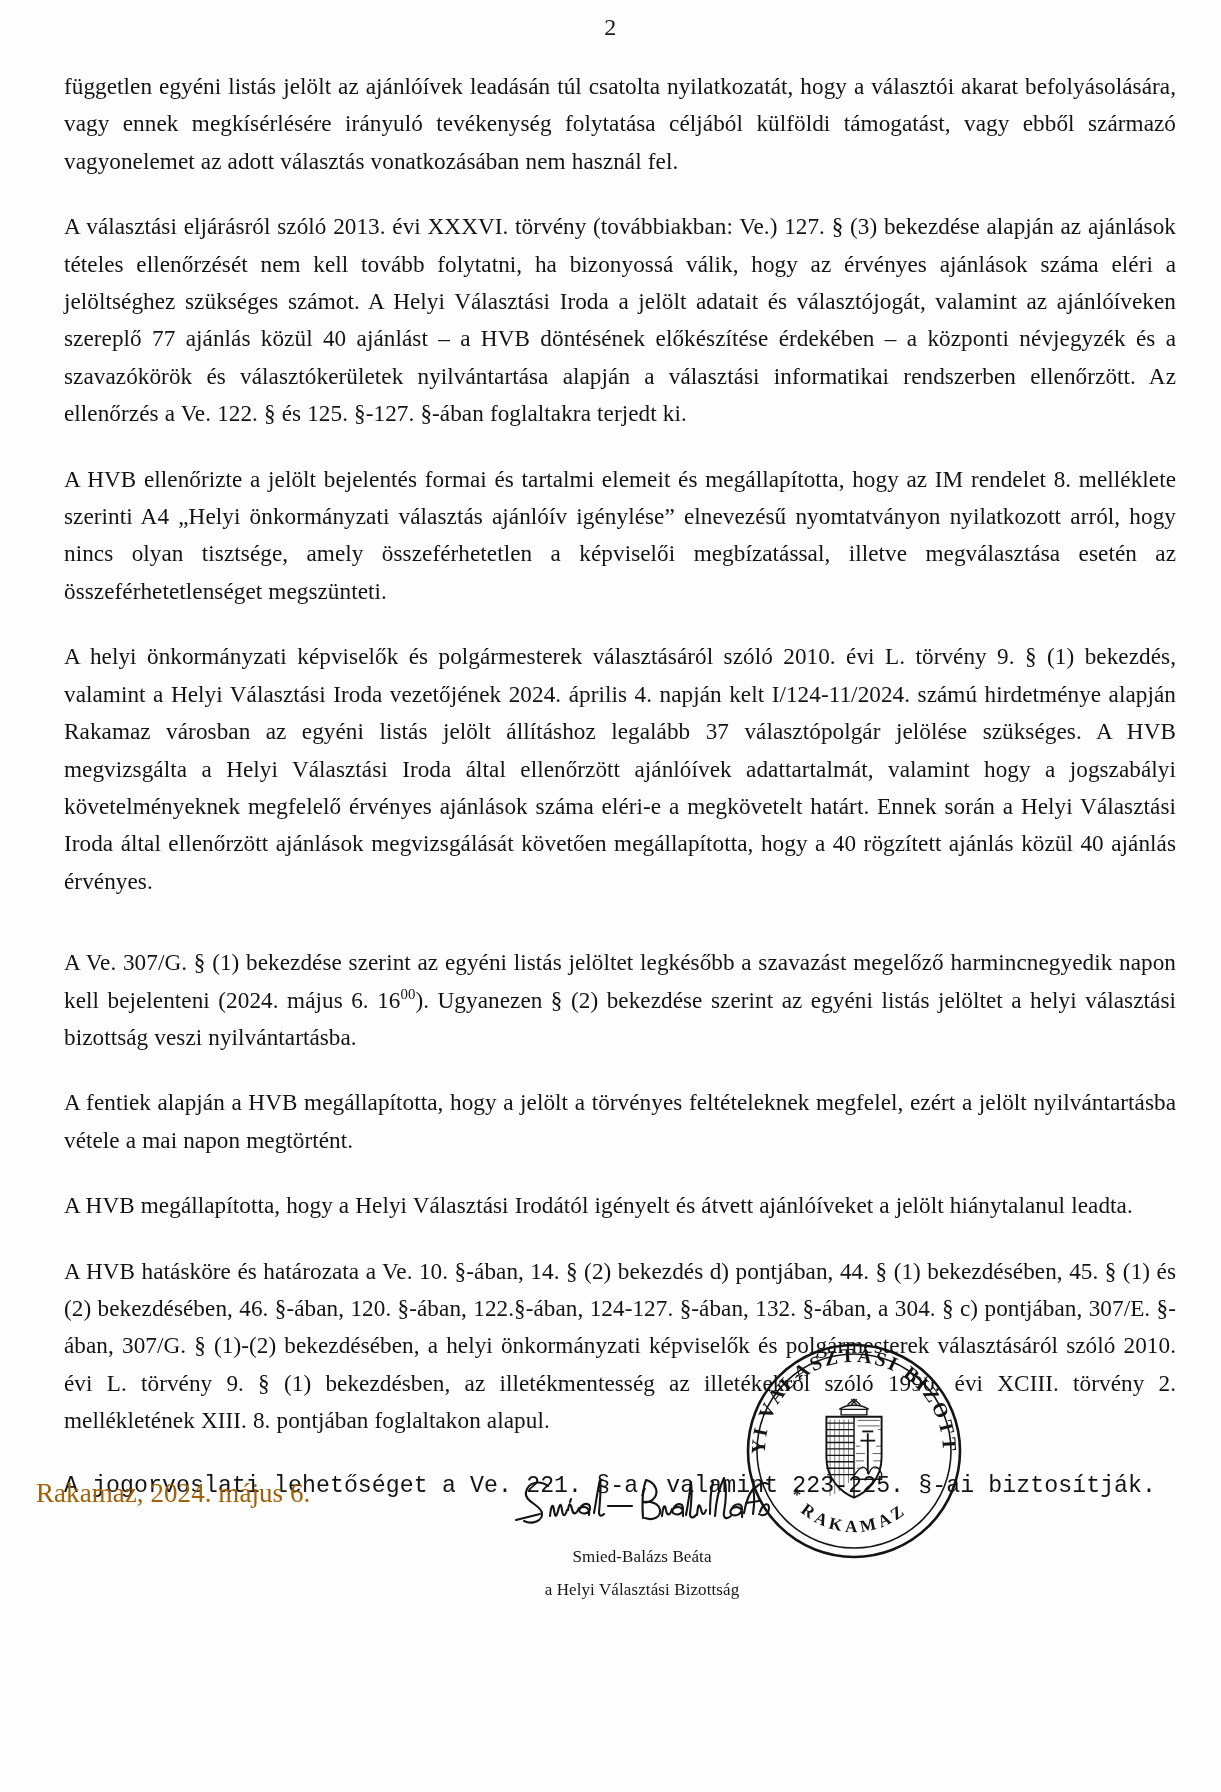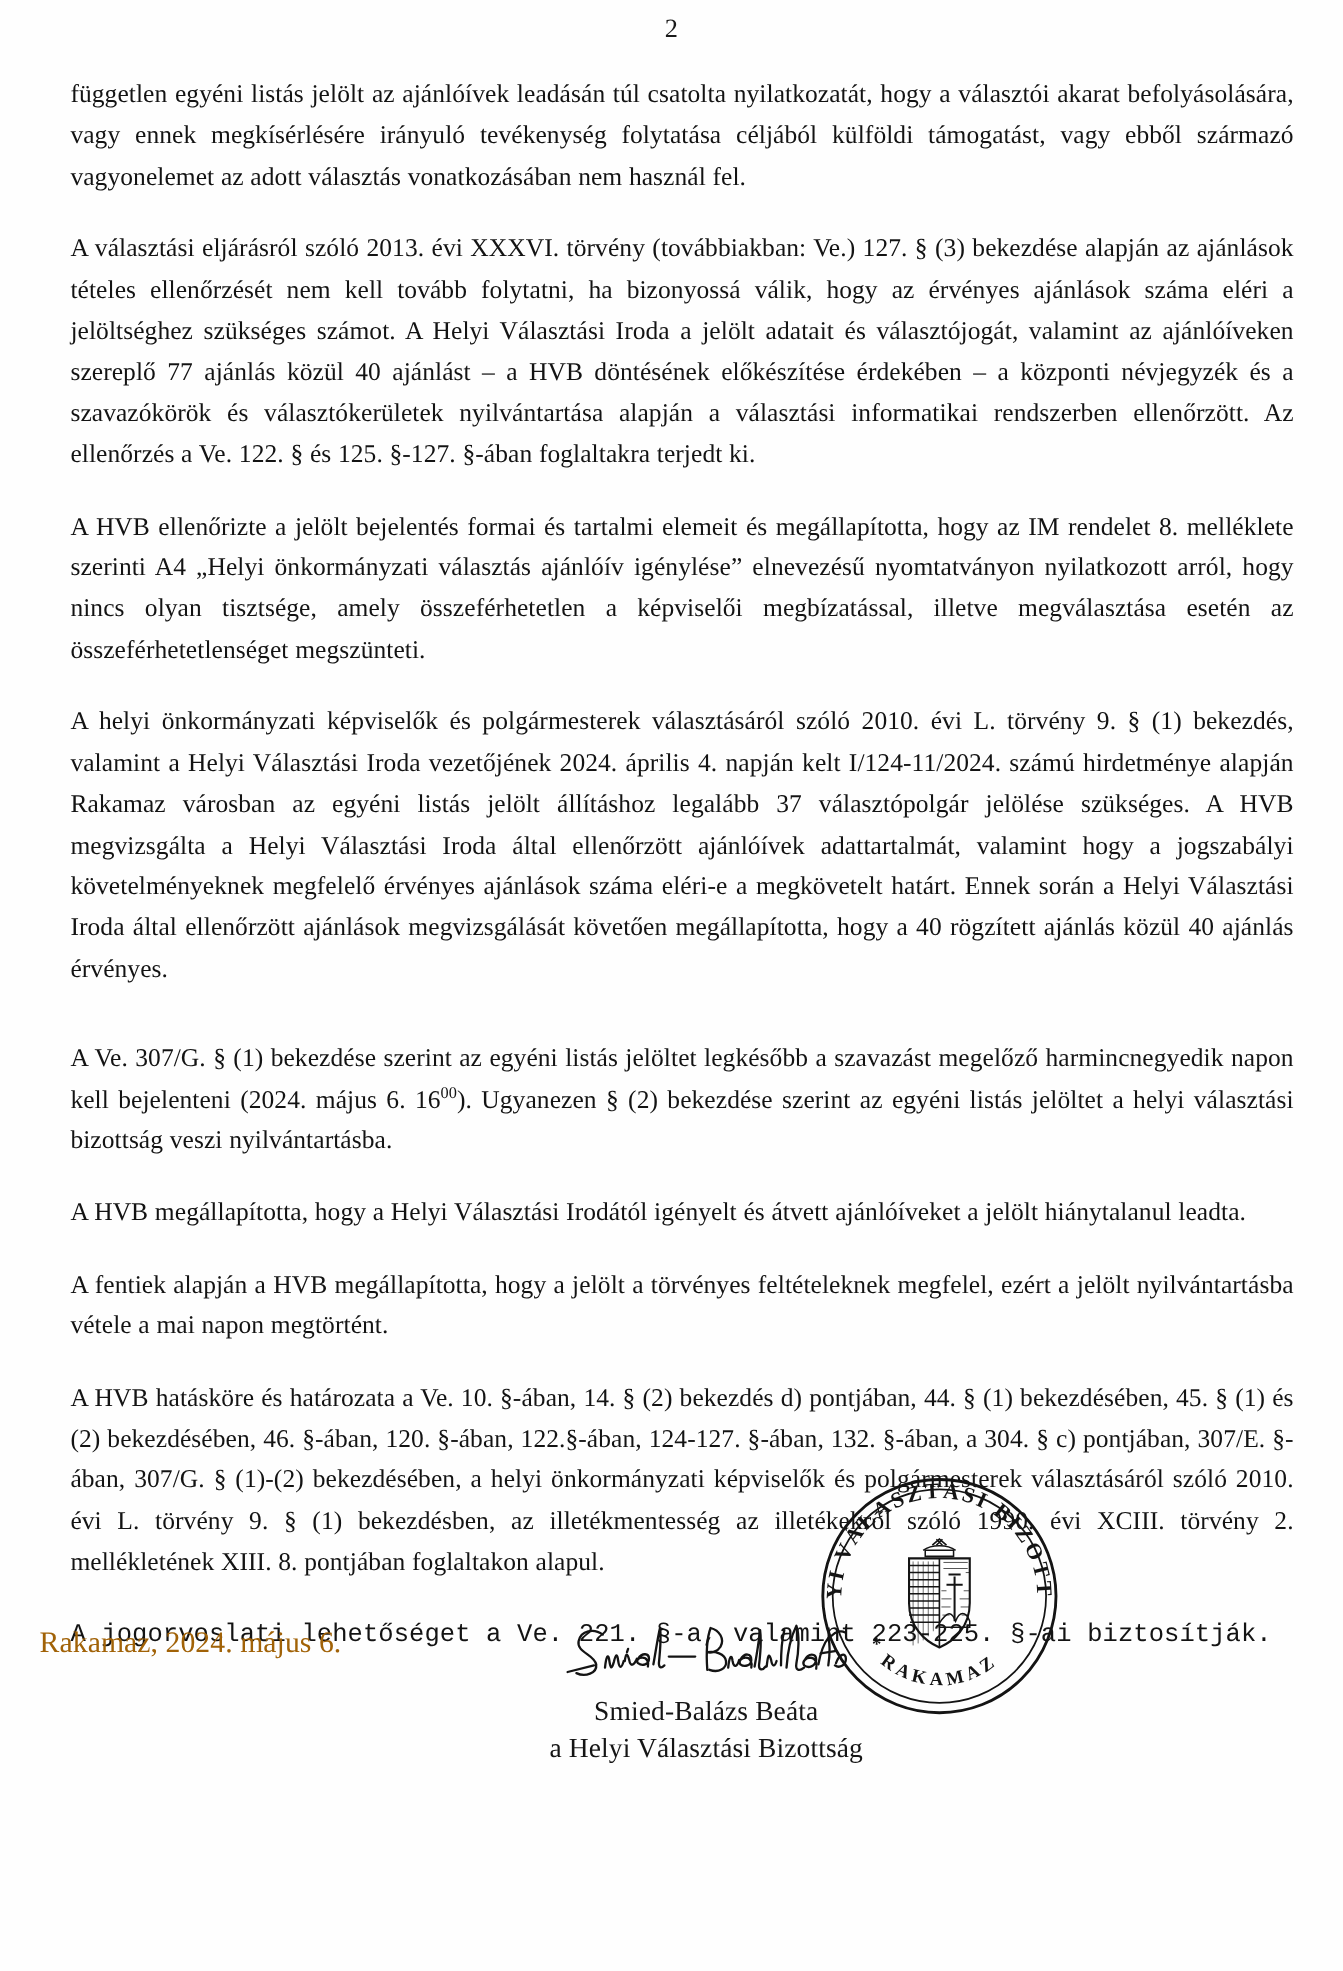--- a/index.html
+++ b/index.html
@@ -92,21 +92,21 @@
   }
   .signature-mark svg {
     position: absolute;
     left: 78px;
     top: -6px;
   }
 
   .sig-name,
   .sig-role,
   .sig-title {
-    font-size: 25px;
+    font-size: 17px;
     line-height: 33px;
     color: #151515;
     letter-spacing: 0.1px;
     position: relative;
     z-index: 3;
   }
 
   
   .seal {
     position: absolute;
@@ -146,23 +146,23 @@
     <p class="para">független egyéni listás jelölt az ajánlóívek leadásán túl csatolta nyilatkozatát, hogy a választói akarat befolyásolására, vagy ennek megkísérlésére irányuló tevékenység folytatása céljából külföldi támogatást, vagy ebből származó vagyonelemet az adott választás vonatkozásában nem használ fel.</p>
 
     <p class="para">A választási eljárásról szóló 2013. évi XXXVI. törvény (továbbiakban: Ve.) 127. § (3) bekezdése alapján az ajánlások tételes ellenőrzését nem kell tovább folytatni, ha bizonyossá válik, hogy az érvényes ajánlások száma eléri a jelöltséghez szükséges számot. A Helyi Választási Iroda a jelölt adatait és választójogát, valamint az ajánlóíveken szereplő 77 ajánlás közül 40 ajánlást – a HVB döntésének előkészítése érdekében – a központi névjegyzék és a szavazókörök és választókerületek nyilvántartása alapján a választási informatikai rendszerben ellenőrzött. Az ellenőrzés a Ve. 122. § és 125. §-127. §-ában foglaltakra terjedt ki.</p>
 
     <p class="para">A HVB ellenőrizte a jelölt bejelentés formai és tartalmi elemeit és megállapította, hogy az IM rendelet 8. melléklete szerinti A4 „Helyi önkormányzati választás ajánlóív igénylése” elnevezésű nyomtatványon nyilatkozott arról, hogy nincs olyan tisztsége, amely összeférhetetlen a képviselői megbízatással, illetve megválasztása esetén az összeférhetetlenséget megszünteti.</p>
 
     <p class="para gap-large">A helyi önkormányzati képviselők és polgármesterek választásáról szóló 2010. évi L. törvény 9. § (1) bekezdés, valamint a Helyi Választási Iroda vezetőjének 2024. április 4. napján kelt I/124-11/2024. számú hirdetménye alapján Rakamaz városban az egyéni listás jelölt állításhoz legalább 37 választópolgár jelölése szükséges. A HVB megvizsgálta a Helyi Választási Iroda által ellenőrzött ajánlóívek adattartalmát, valamint hogy a jogszabályi követelményeknek megfelelő érvényes ajánlások száma eléri-e a megkövetelt határt. Ennek során a Helyi Választási Iroda által ellenőrzött ajánlások megvizsgálását követően megállapította, hogy a 40 rögzített ajánlás közül 40 ajánlás érvényes.</p>
 
     <p class="para"><span>A Ve. 307/G. § (1) bekezdése szerint az egyéni listás jelöltet legkésőbb a szavazást megelőző harmincnegyedik napon kell bejelenteni (2024. május 6. 16</span><sup class="timesup">00</sup><span>). Ugyanezen § (2) bekezdése szerint az egyéni listás jelöltet a helyi választási bizottság veszi nyilvántartásba.</span></p>
 
+    <p class="para">A fentiek alapján a HVB megállapította, hogy a jelölt a törvényes feltételeknek megfelel, ezért a jelölt nyilvántartásba vétele a mai napon megtörtént.</p>
+
     <p class="para">A HVB megállapította, hogy a Helyi Választási Irodától igényelt és átvett ajánlóíveket a jelölt hiánytalanul leadta.</p>
-
-    <p class="para">A fentiek alapján a HVB megállapította, hogy a jelölt a törvényes feltételeknek megfelel, ezért a jelölt nyilvántartásba vétele a mai napon megtörtént.</p>
 
     <p class="para">A HVB hatásköre és határozata a Ve. 10. §-ában, 14. § (2) bekezdés d) pontjában, 44. § (1) bekezdésében, 45. § (1) és (2) bekezdésében, 46. §-ában, 120. §-ában, 122.§-ában, 124-127. §-ában, 132. §-ában, a 304. § c) pontjában, 307/E. §-ában, 307/G. § (1)-(2) bekezdésében, a helyi önkormányzati képviselők és polgármesterek választásáról szóló 2010. évi L. törvény 9. § (1) bekezdésben, az illetékmentesség az illetékekről szóló 1990. évi XCIII. törvény 2. mellékletének XIII. 8. pontjában foglaltakon alapul.</p>
 
     <p class="para no-justify">A jogorvoslati lehetőséget a Ve.  221. §-a, valamint 223-225. §-ai biztosítják.</p>
 
   </div>
 
   <div class="place-date">Rakamaz, 2024. május 6.</div>
 
   <div class="signature-block">

